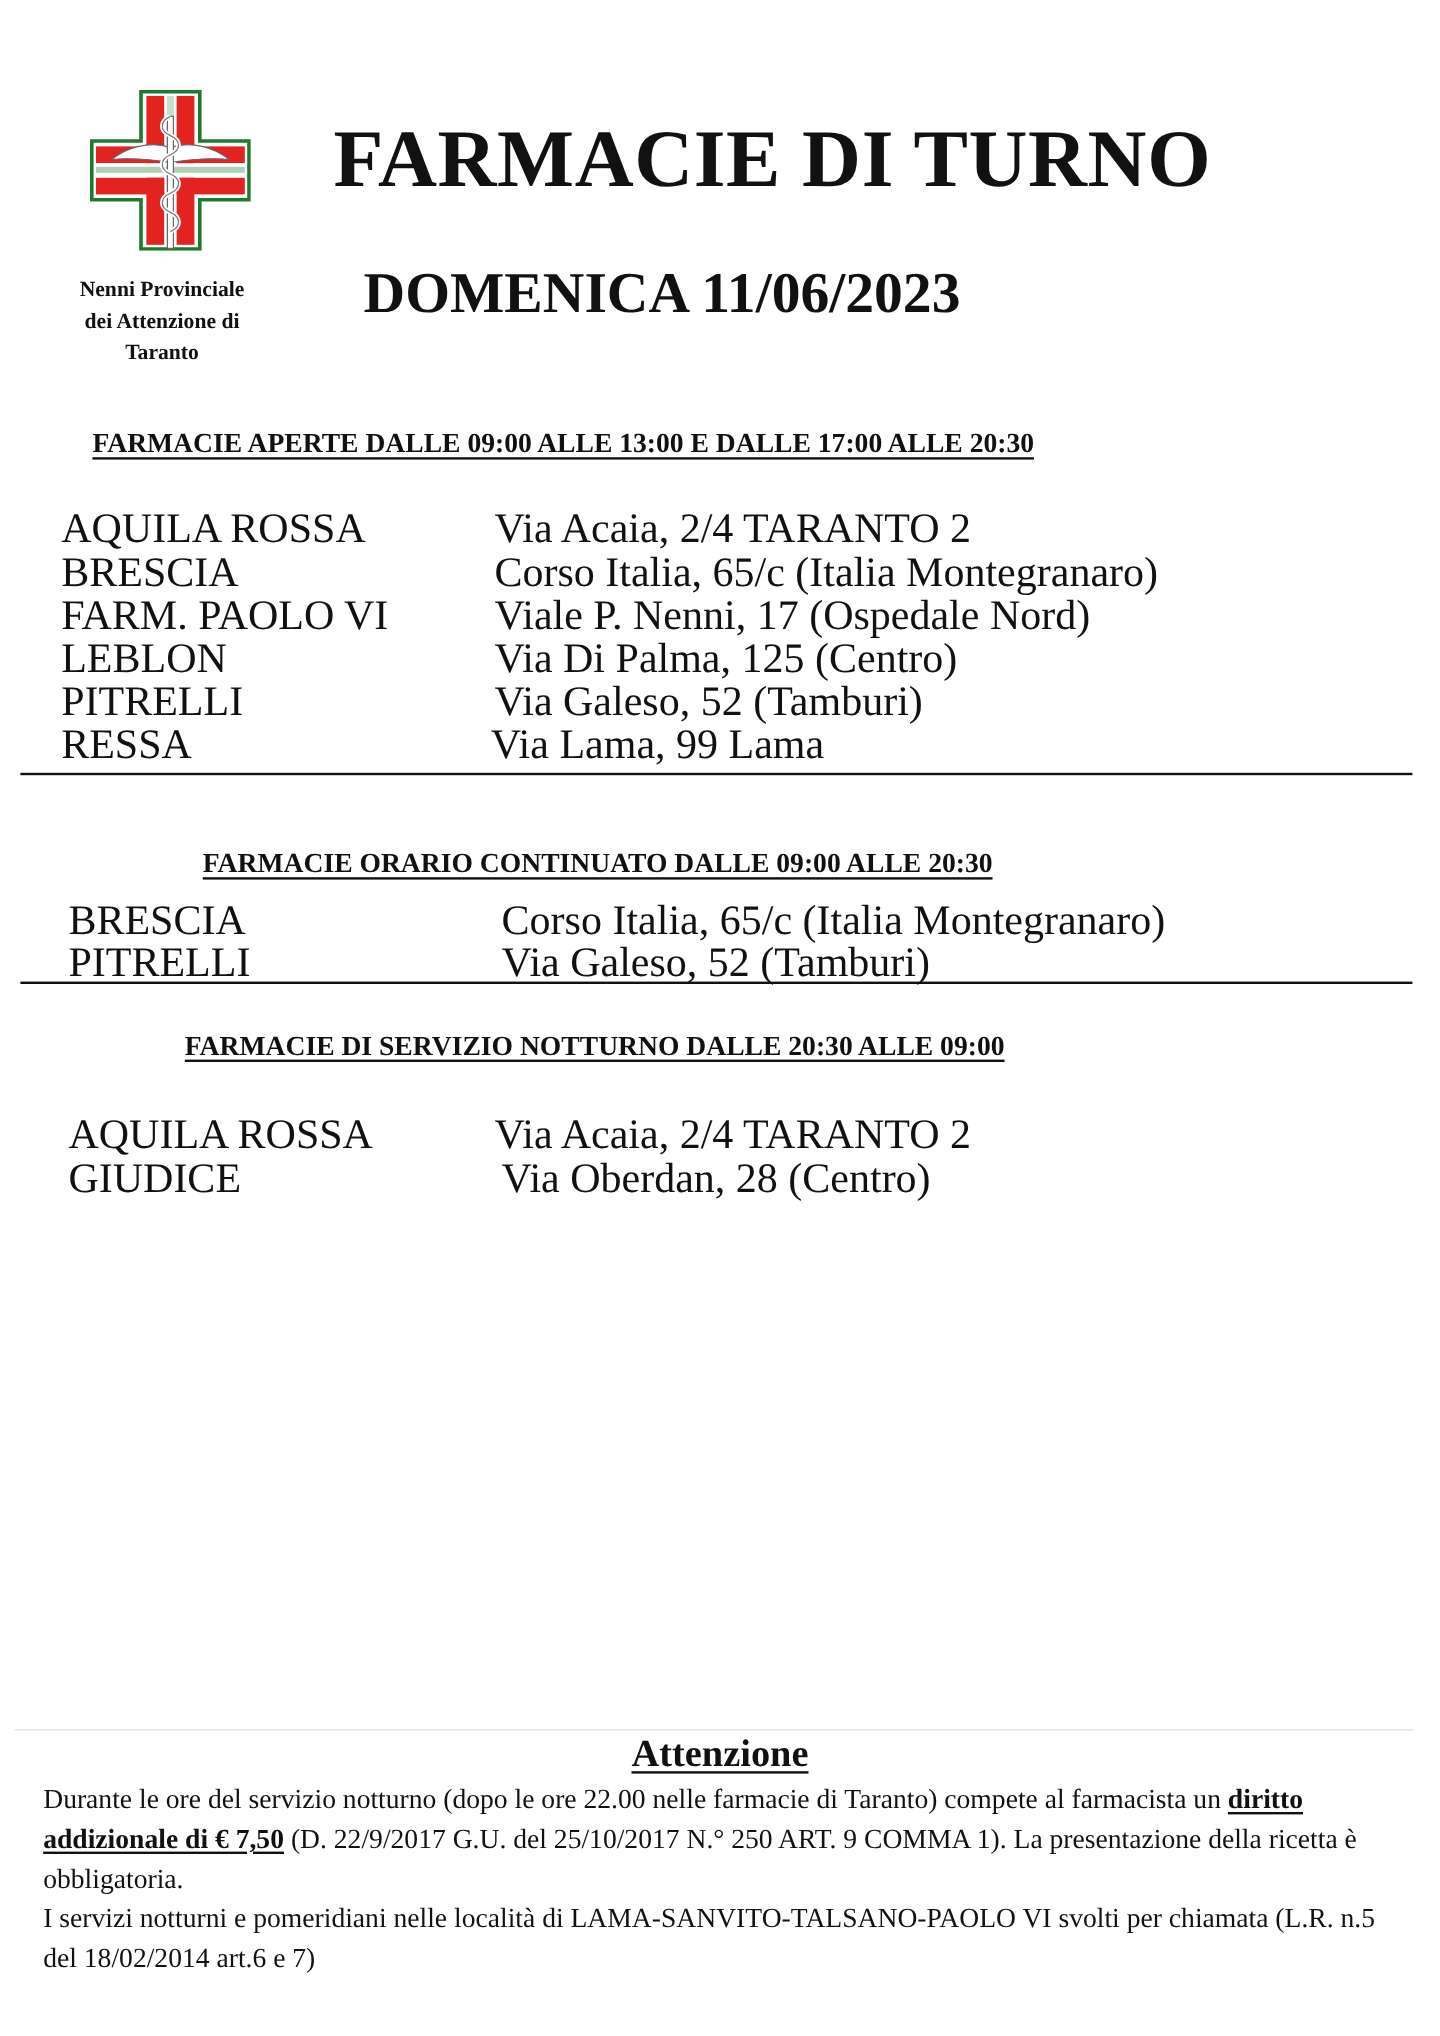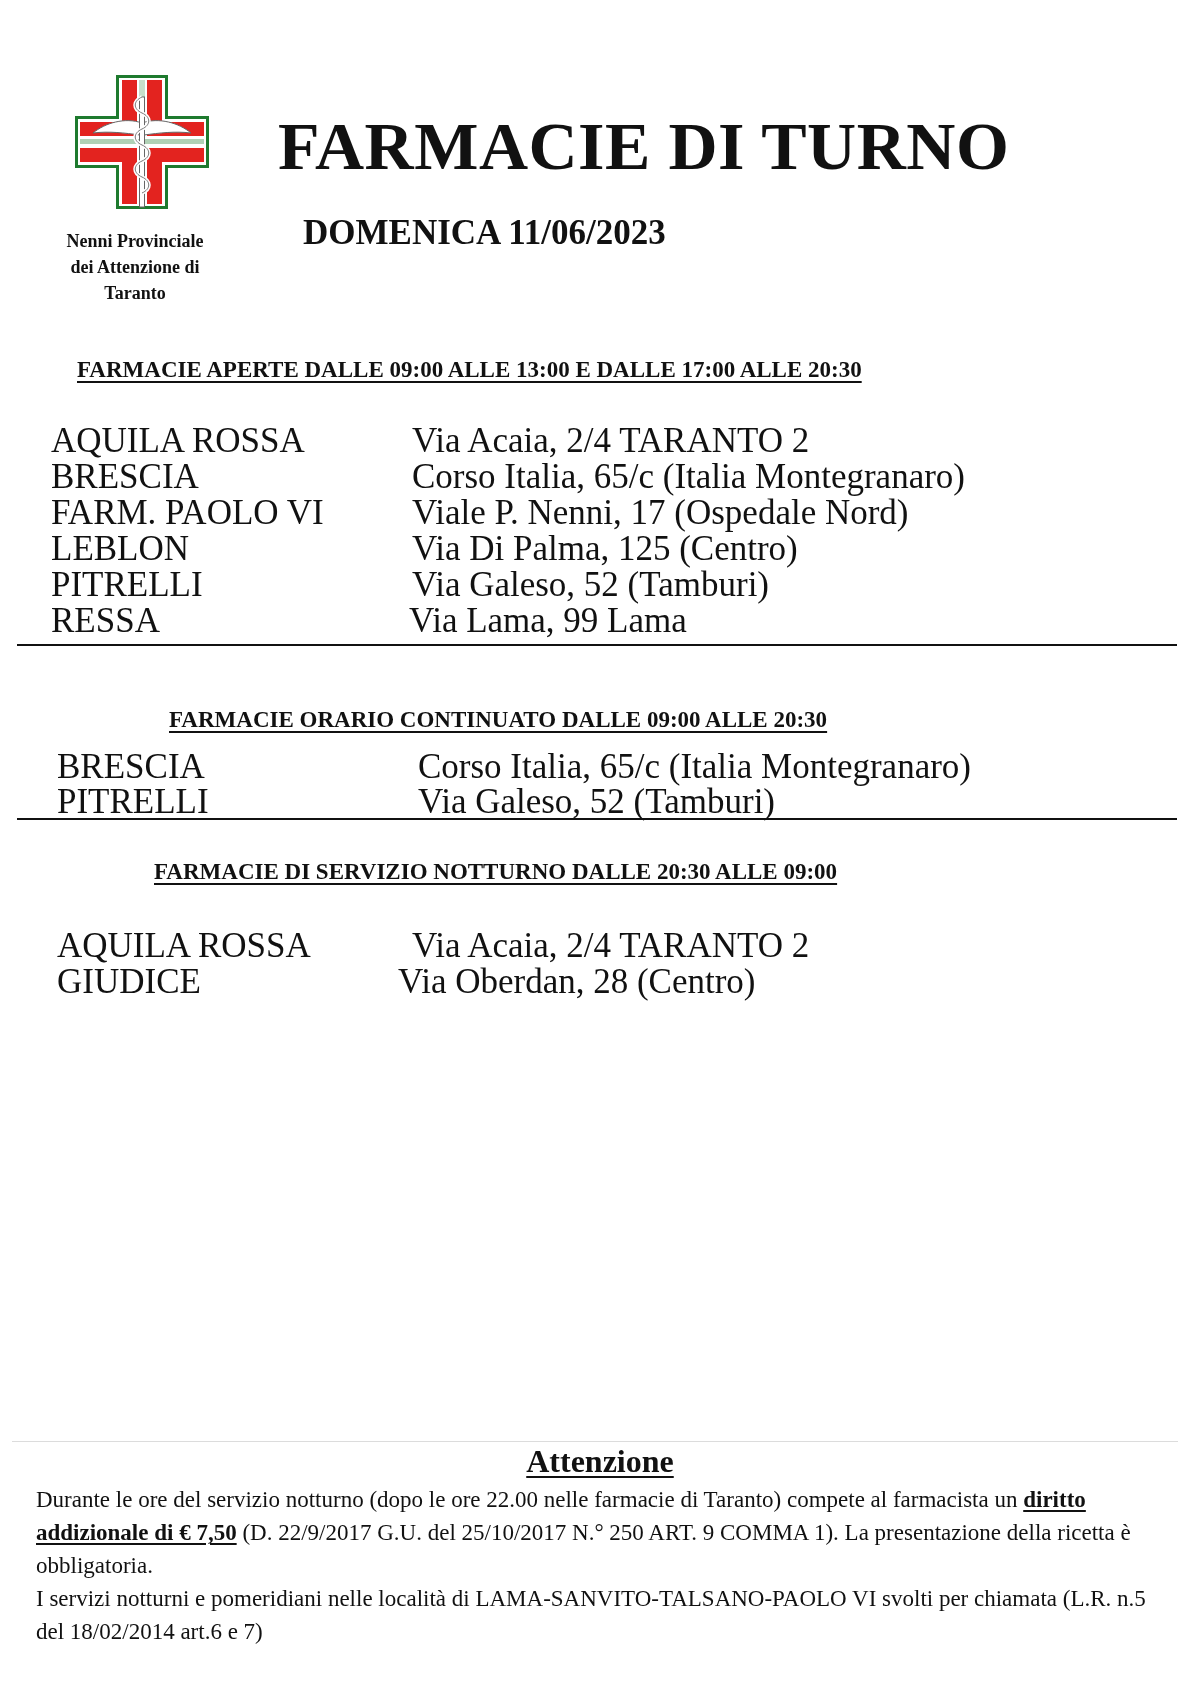--- a/index.html
+++ b/index.html
@@ -7,23 +7,23 @@
       width: 1200px; height: 1697px; position: relative; overflow: hidden;
       font-family: "Liberation Serif", "DejaVu Serif", serif; color: #111;
     }
     .abs { position: absolute; }
 
     
     #logo { left: 75px; top: 75px; width: 134px; height: 134px; }
     #org { left: 30px; top: 228px; width: 210px; text-align: center;
       font-weight: bold; font-size: 18px; line-height: 26px; }
 
-    #title { left: 278px; top: 106px; font-weight: bold; font-size: 68px;
+    #title { left: 278px; top: 92px; font-weight: bold; font-size: 68px;
       letter-spacing: 0.5px; line-height: 80px; white-space: nowrap; }
-    #date { left: 303px; top: 208px; font-weight: bold; font-size: 35px;
+    #date { left: 303px; top: 220px; font-weight: bold; font-size: 48px;
       line-height: 50px; white-space: nowrap; }
 
     .sec-head { font-weight: bold; font-size: 23px; text-decoration: underline;
       text-decoration-thickness: 2px; text-underline-offset: 4px; white-space: nowrap;
       line-height: 28px; }
 
     .row { white-space: nowrap; font-size: 35px; line-height: 36px; }
     .row .name { position: absolute; left: 0; }
     .rows { position: absolute; }
 
@@ -118,21 +118,21 @@
 <div class="abs rule" style="top:818px;"></div>
 
 <div class="abs sec-head" style="left:154px; top:858px;">FARMACIE DI SERVIZIO NOTTURNO DALLE 20:30 ALLE 09:00</div>
 <div class="rows" style="left:57px; top:928px; width:1100px;">
   <div class="row" style="position:absolute; top:0;">
     <span class="name">AQUILA ROSSA</span>
     <span style="position:absolute; left:355px;">Via Acaia, 2/4 TARANTO 2</span>
   </div>
   <div class="row" style="position:absolute; top:36px;">
     <span class="name">GIUDICE</span>
-    <span style="position:absolute; left:341px;text-align:center;">Via Oberdan, 28 (Centro)</span>
+    <span style="position:absolute; left:361px;text-align:center;">Via Oberdan, 28 (Centro)</span>
   </div>
 </div>
 
 <div class="abs thin-rule" style="top:1441px;"></div>
 <div id="att-title" class="abs">
   <span>Attenzione</span>
 </div>
 <div id="att-body" class="abs">
   <div><span>Durante le ore del servizio notturno (dopo le ore 22.00 nelle farmacie di Taranto) compete al farmacista un </span><b>diritto addizionale di € 7,50</b><span> (D. 22/9/2017 G.U. del 25/10/2017 N.° 250 ART. 9 COMMA 1). La presentazione della ricetta è obbligatoria.</span></div>
   <div>I servizi notturni e pomeridiani nelle località di LAMA-SANVITO-TALSANO-PAOLO VI svolti per chiamata (L.R. n.5 del 18/02/2014 art.6 e 7)</div>

